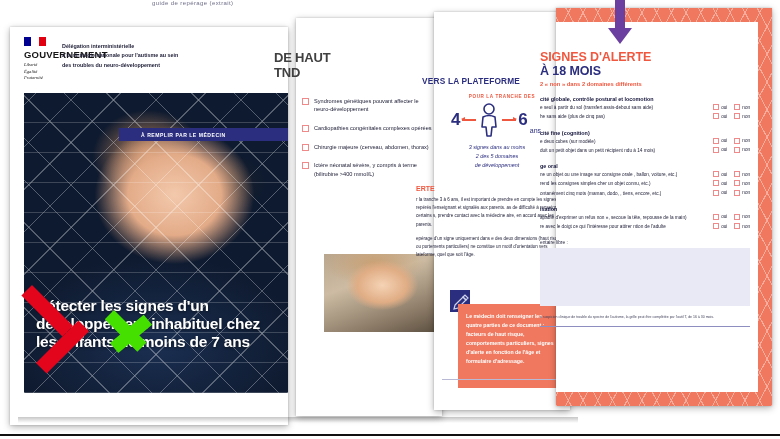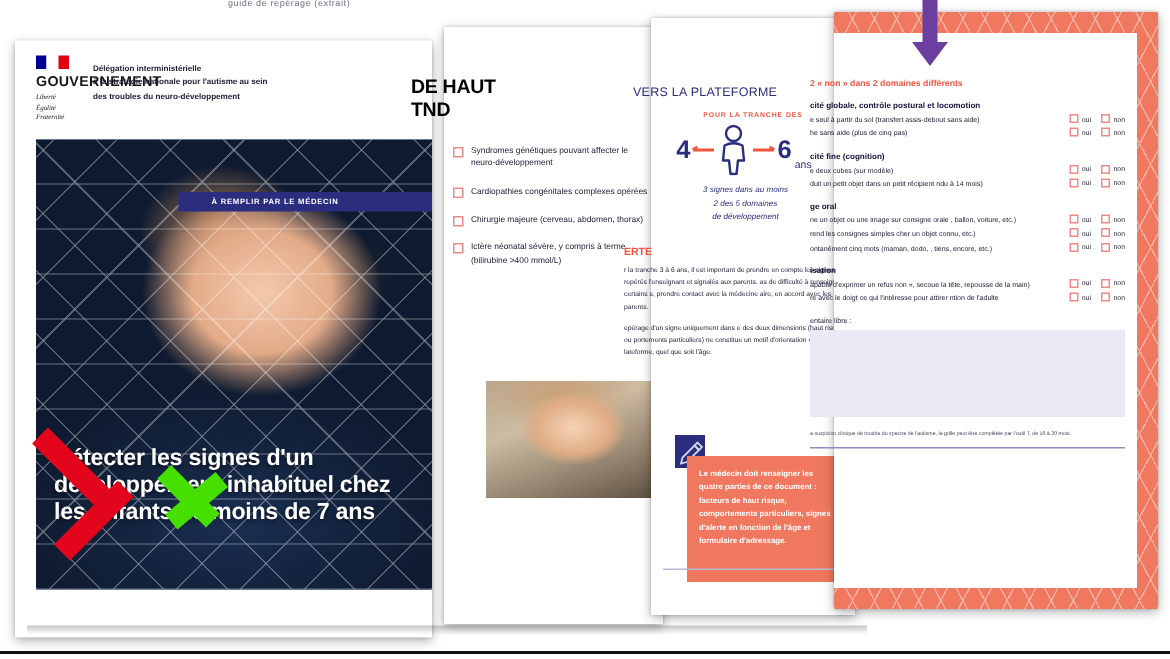--- a/index.html
+++ b/index.html
@@ -61,35 +61,35 @@
   #chevGrn  { left:104px; top:283px; width:46px; height:13px; background:#45E000;
               transform:rotate(45deg); transform-origin:left top; }
   #chevGrn2 { left:100px; top:316px; width:44px; height:13px; background:#45E000;
               transform:rotate(-40deg); transform-origin:left top; }
 
   
   #p2 { left:296px; top:18px; width:146px; height:398px; }
   #p2 .inner { position:absolute; inset:0; padding:32px 8px 0 0px; }
   .p2-title { font-size:13px; font-weight:bold; line-height:1.18; letter-spacing:-.2px;
               margin-left:-22px; }
-  .p2-title .o { color:#000000; } .p2-title .n { color:#2b2e7f; }
+  .p2-title .o { color:#404040; } .p2-title .n { color:#2b2e7f; }
   .p2-list { margin-top:16px; margin-left:6px; }
   .p2-item { display:flex; gap:5px; margin-bottom:10px; }
   .cbox { width:7px; height:7px; border:1.2px solid #F08A8A; flex:0 0 auto; margin-top:1px; background:#fff; }
   .p2-item span { font-size:5.6px; line-height:1.55; color:#1b1b35; }
   #p2 .photo { position:absolute; left:28px; right:6px; top:236px; height:78px;
      background:
        radial-gradient(ellipse 40% 40% at 52% 40%, #f5d3b5 0%, #e0ad85 55%, rgba(224,173,133,0) 80%),
        radial-gradient(ellipse 60% 40% at 45% 12%, #c9a074 0%, rgba(201,160,116,0) 75%),
        linear-gradient(160deg,#b9a68e 0%,#cdbca3 35%,#8d7c68 75%,#5e5142 100%); }
 
   
   #p3 { left:434px; top:12px; width:136px; height:398px; }
   #p3 .inner { position:absolute; inset:0; padding:44px 6px 0 0; }
-  .p3-title { font-size:8.3px; font-weight:normal; color:#2b2e7f; letter-spacing:.2px; margin-left:-12px; }
+  .p3-title { font-size:8.3px; font-weight:bold; color:#2b2e7f; letter-spacing:.2px; margin-left:-12px;margin-top:20px; }
   .p3-sub { font-size:4.6px; font-weight:bold; color:#F0573F; letter-spacing:.6px;
             text-align:center; margin:8px 0 4px 6px; }
   .agegroup { display:flex; align-items:center; justify-content:center; gap:2px; margin-left:-6px; }
   .agenum { font-size:17px; font-weight:bold; color:#2b2e7f; }
   .ageunit { font-size:7px; color:#2b2e7f; align-self:flex-end; padding-bottom:3px; }
   .dash { width:14px; height:1.5px; background:#F0573F; position:relative; }
   .dash.r::after { content:""; position:absolute; right:-1px; top:-2px;
                    border-left:4px solid #F0573F; border-top:2.5px solid transparent;
                    border-bottom:2.5px solid transparent; }
   .dash.l::before { content:""; position:absolute; left:-1px; top:-2px;
@@ -247,20 +247,24 @@
       </svg>
     </div>
     <div class="p3-callout">Le médecin doit renseigner les quatre parties de ce document : facteurs de haut risque, comportements particuliers, signes d'alerte en fonction de l'âge et formulaire d'adressage.</div>
     <div class="p3-rule"></div>
   </div>
 
   <div class="page" id="p4">
     <div class="frame-pat"></div>
     <div class="sheet">
       <div class="inner">
+        <div class="p4-t1">SIGNES D'ALERTE</div>
+        <div class="p4-t2">
+          <span>À </span><span class="a">18 MOIS</span>
+        </div>
         <div class="p4-t3">2 « non » dans 2 domaines différents</div>
 
         <div class="dom">
           <div class="dom-h">cité globale, contrôle postural et locomotion</div>
           <div class="qrow">
             <span class="qtxt">e seul à partir du sol (transfert assis-debout sans aide)</span>
             <span class="ans">
               <label>
                   <i class="cbx"></i>
                   <b style="font-weight:normal">oui</b>

